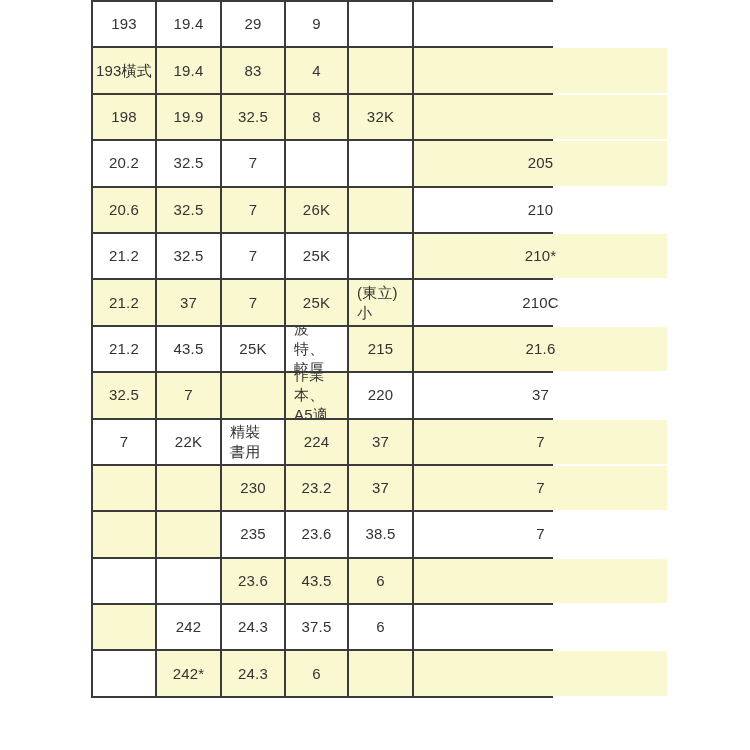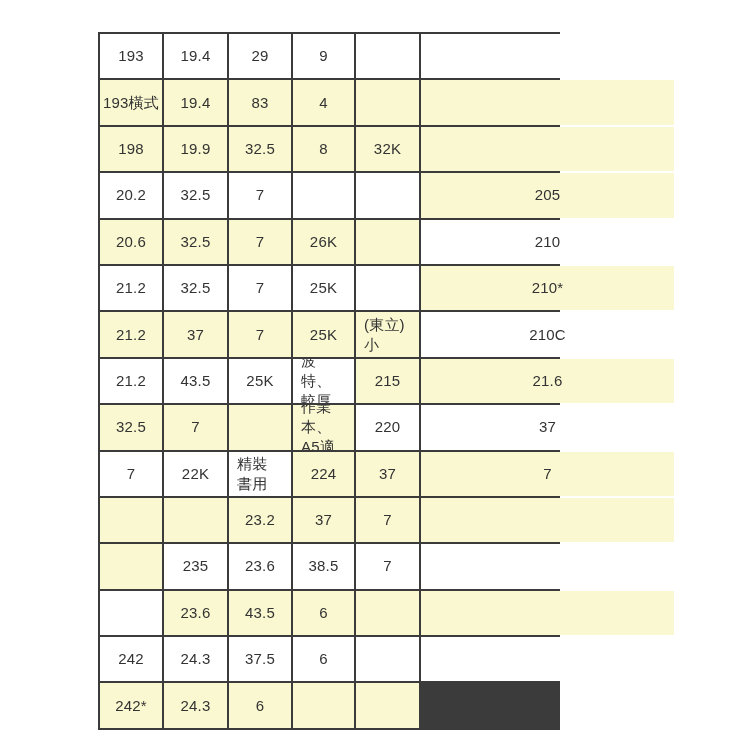--- a/index.html
+++ b/index.html
@@ -11,31 +11,30 @@
   .stage {
     position: relative;
     width: 750px;
     height: 750px;
     background: var(--page-bg, #ffffff);
     overflow: hidden;
   }
   
   .size-table {
     position: absolute;
-    left: 98px;
+    left: 91px;
     top: 0px;
     width: 462px;
     box-sizing: border-box;
     display: grid;
     grid-template-columns: 62px 63px 62px 61px 63px 253px;
     grid-auto-rows: 44.4px;
     gap: 2px;
     padding: 2px;
     background: var(--grid-border, #3b3b3b);
-    margin-top: 32px;
   }
   .cell {
     display: flex;
     align-items: center;
     justify-content: center;
     font-size: 15px;
     color: var(--text-color, #333333);
     line-height: 20px;
     overflow: hidden;
     white-space: pre-line;
@@ -112,20 +111,21 @@
       <div class="cell plain">220</div>
       <div class="cell plain">37</div>
       <div class="cell plain">7</div>
       <div class="cell plain">22K</div>
       <div class="cell plain remark">精裝書用</div>
       <div class="cell highlight">224</div>
       <div class="cell highlight">37</div>
       <div class="cell highlight">7</div>
       <div class="cell highlight"></div>
       <div class="cell highlight remark"></div>
+      <div class="cell highlight">230</div>
       <div class="cell highlight">23.2</div>
       <div class="cell highlight">37</div>
       <div class="cell highlight">7</div>
       <div class="cell highlight"></div>
       <div class="cell highlight remark"></div>
       <div class="cell plain">235</div>
       <div class="cell plain">23.6</div>
       <div class="cell plain">38.5</div>
       <div class="cell plain">7</div>
       <div class="cell plain"></div>

